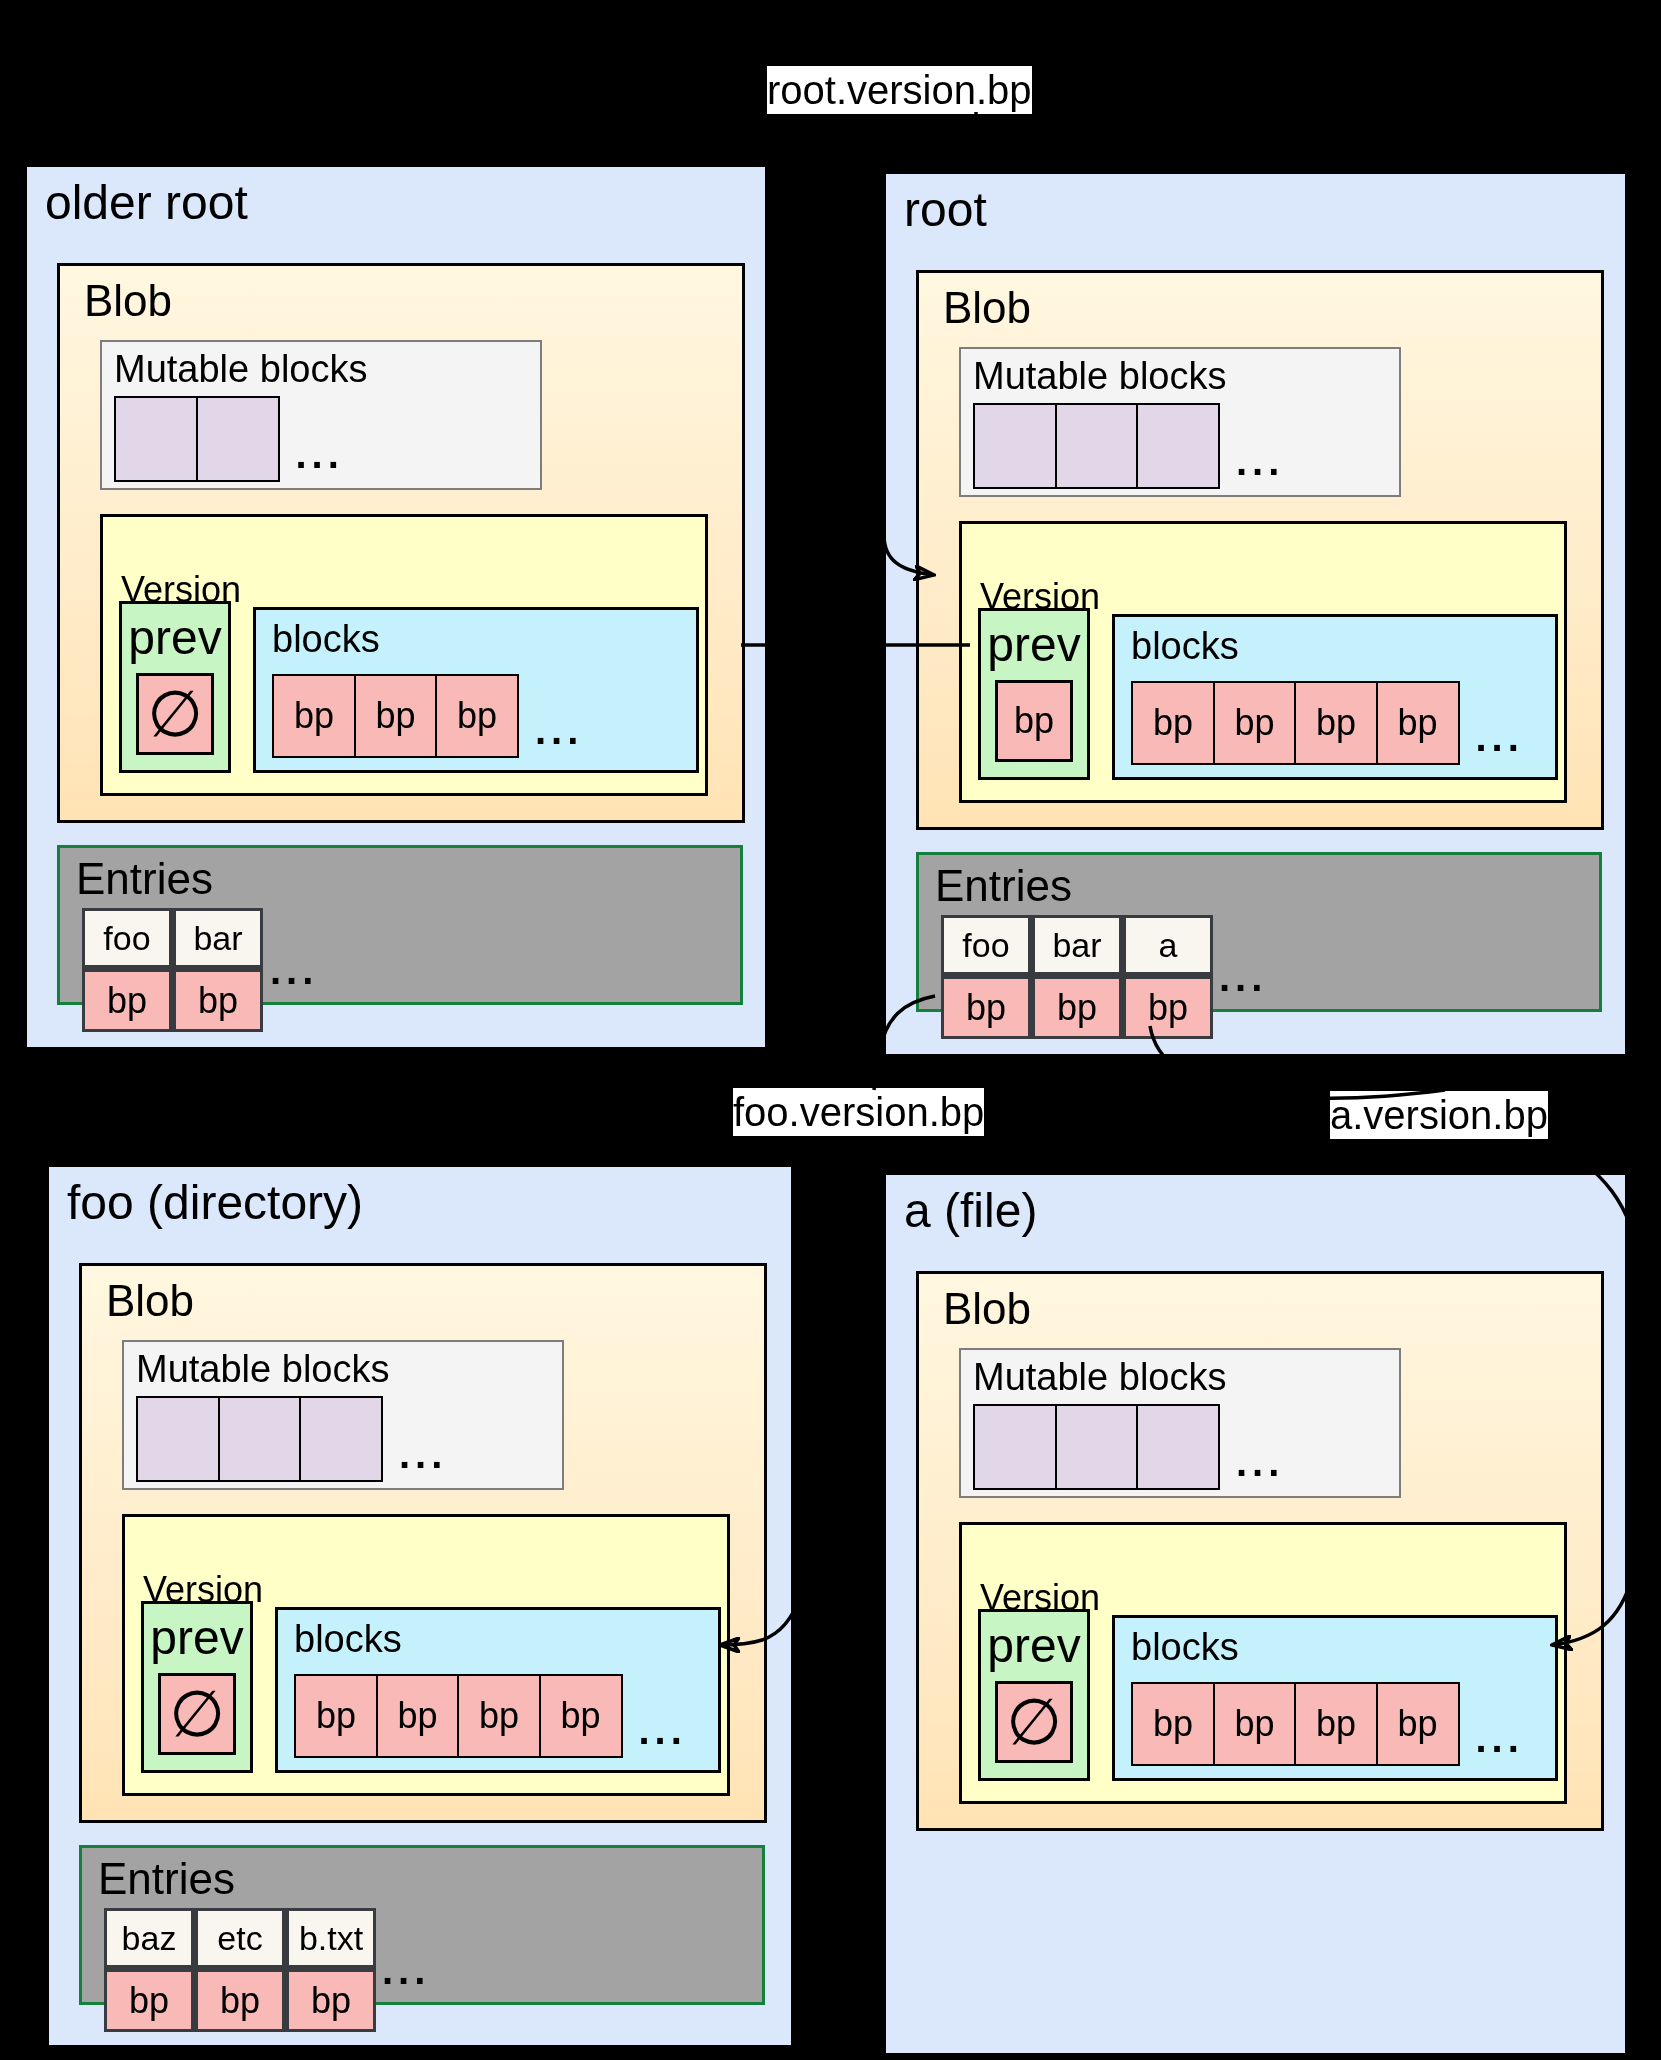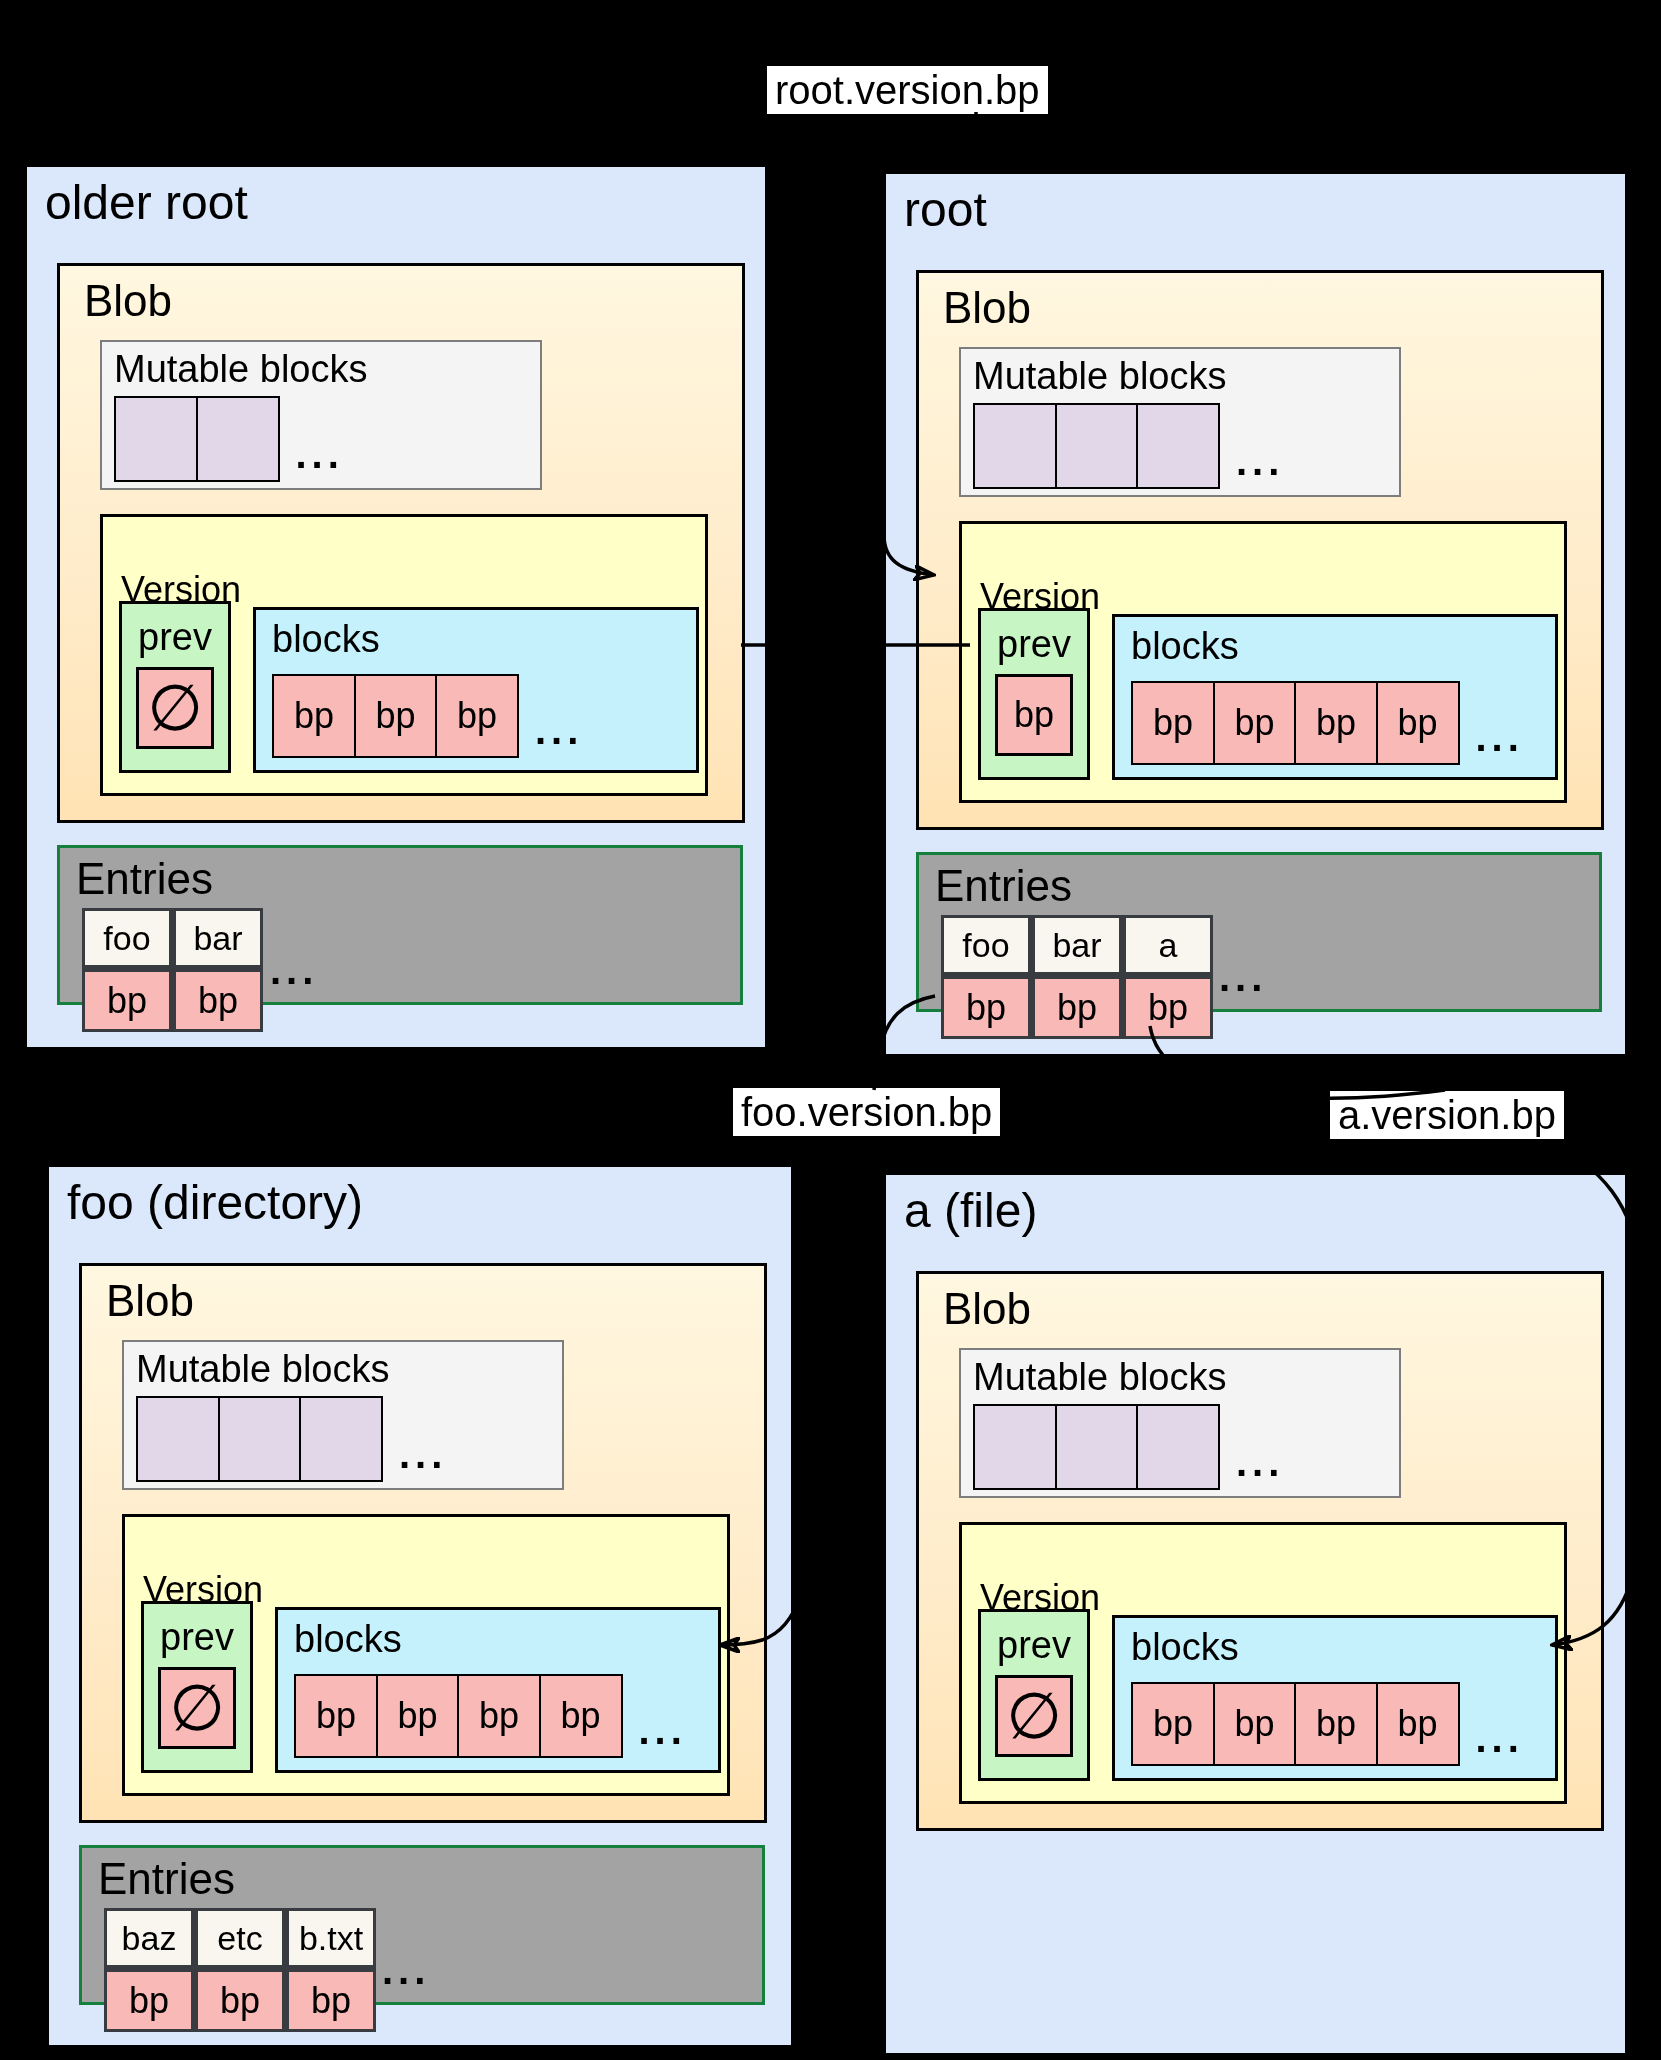--- a/index.html
+++ b/index.html
@@ -22,21 +22,21 @@
   .mrow{position:absolute;left:12px;top:54px;display:flex;align-items:flex-end;}
   .mcell{width:84px;height:86px;background:#e2d6e9;border:2.5px solid #000;box-sizing:border-box;margin-left:-2.5px;}
   .mcell:first-child{margin-left:0;}
 
   
   .version{position:absolute;left:40px;top:248px;width:608px;height:282px;box-sizing:border-box;
            border:3px solid #000;background:#ffffc8;}
   .version-label{position:absolute;left:18px;top:10px;font-size:36px;margin-top:42px;}
   .prev{position:absolute;left:16px;top:84px;width:112px;height:172px;box-sizing:border-box;
         border:3px solid #000;background:#c8f5c4;text-align:center;}
-  .prev-label{font-size:38px;margin-top:12px;}
+  .prev-label{font-size:48px;margin-top:6px;}
   .pcell{width:78px;height:82px;background:#f9b9b6;border:3px solid #000;box-sizing:border-box;
          margin:8px auto 0 auto;display:flex;align-items:center;justify-content:center;font-size:36px;}
   .pcell.nil{font-size:64px;font-weight:400;line-height:1;}
   .blocks{position:absolute;left:150px;top:90px;width:446px;height:166px;box-sizing:border-box;
           border:3px solid #000;background:#c5f1fc;}
   .blocks-label{position:absolute;left:16px;top:8px;font-size:38px;}
   .brow{position:absolute;left:16px;top:64px;display:flex;align-items:flex-end;}
   .bcell{width:84px;height:84px;background:#f9b9b6;border:2.5px solid #000;box-sizing:border-box;
          margin-left:-2.5px;display:flex;align-items:center;justify-content:center;font-size:36px;}
   .bcell:first-child{margin-left:0;}
@@ -50,21 +50,21 @@
   .ecell{display:flex;align-items:center;justify-content:center;width:84px;}
   .ecell.name{background:#f8f6ef;height:54px;font-size:34px;}
   .ecell.ptr{background:#f9b9b6;height:57px;font-size:36px;}
 
   
   .dots{font-weight:700;font-size:40px;letter-spacing:5px;line-height:1;padding:0 0 8px 16px;}
   .edots{position:absolute;font-weight:700;font-size:40px;letter-spacing:5px;}
 
   
   .ptrlabel{position:absolute;background:#fff;color:#000;font-size:40px;line-height:48px;
-            padding:0 8px;white-space:nowrap;}
+            padding:0 0;white-space:nowrap;}
 
   svg.overlay{position:absolute;left:0;top:0;pointer-events:none;}
   svg.overlay path{fill:none;stroke:#000;stroke-width:3.5px;}
 </style>
 </head>
 <body>
 
 <div id="canvas">
 
   <div class="bigbox" style="left:24px;top:164px;width:744px;height:886px;">

